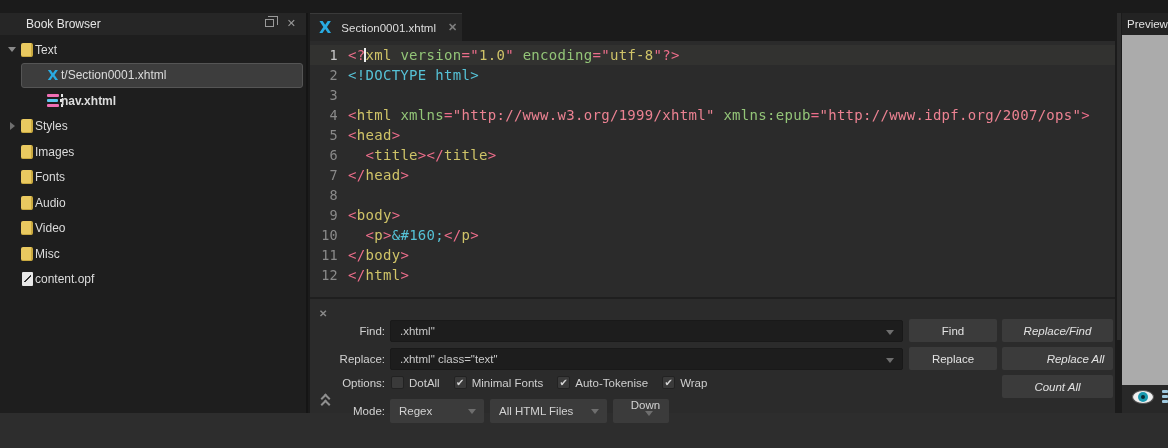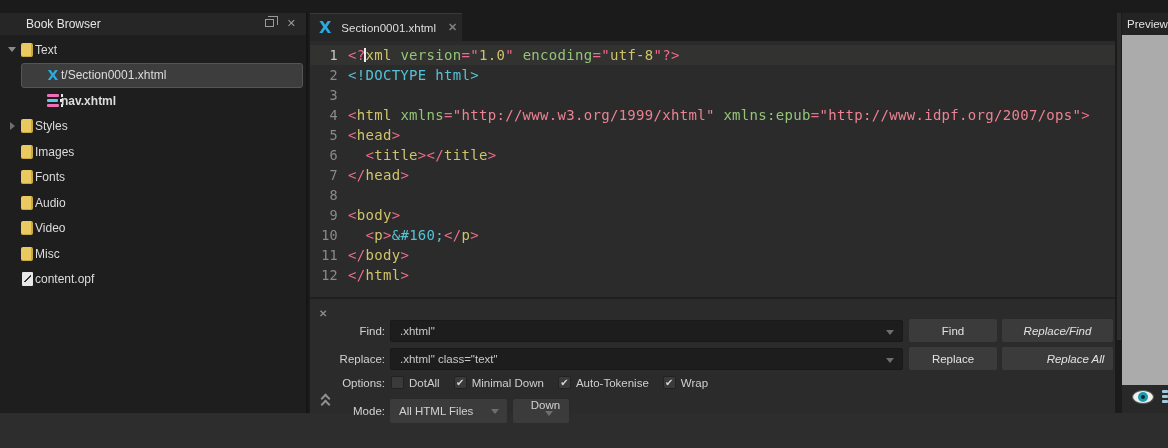--- a/index.html
+++ b/index.html
@@ -288,36 +288,43 @@
 
       <div class="fr-row" id="options-row" style="width:100%;">
         <span class="fr-label">Options:</span>
         <span id="options-list" style="display:flex;align-items:center;">
             <span class="opt">
               <span class="cb"></span>
               <span class="ol">DotAll</span>
             </span>
             <span class="opt">
               <span class="cb">✔</span>
-              <span class="ol">Minimal Down</span>
+              <span class="ol">Minimal Fonts</span>
             </span>
             <span class="opt">
               <span class="cb">✔</span>
               <span class="ol">Auto-Tokenise</span>
             </span>
             <span class="opt">
               <span class="cb">✔</span>
               <span class="ol">Wrap</span>
             </span>
           </span>
       </div>
+      <div class="fr-btn btn-col2" style="top:76px;">
+          <span>Count All</span>
+        </div>
 
       <div class="fr-row" id="mode-row" style="width:100%;">
         <span class="fr-label">Mode:</span>
         <span id="modes-list" style="display:flex;align-items:center;margin-left:5px;">
+            <span class="mode-dd" id="mode-dd-0">
+              <span>Regex</span>
+              <i class="dd-arrow"></i>
+            </span>
             <span class="mode-dd" id="mode-dd-1">
               <span>All HTML Files</span>
               <i class="dd-arrow"></i>
             </span>
             <span class="mode-dd" id="mode-dd-2">
               <span>Down</span>
               <i class="dd-arrow"></i>
             </span>
           </span>
       </div>

